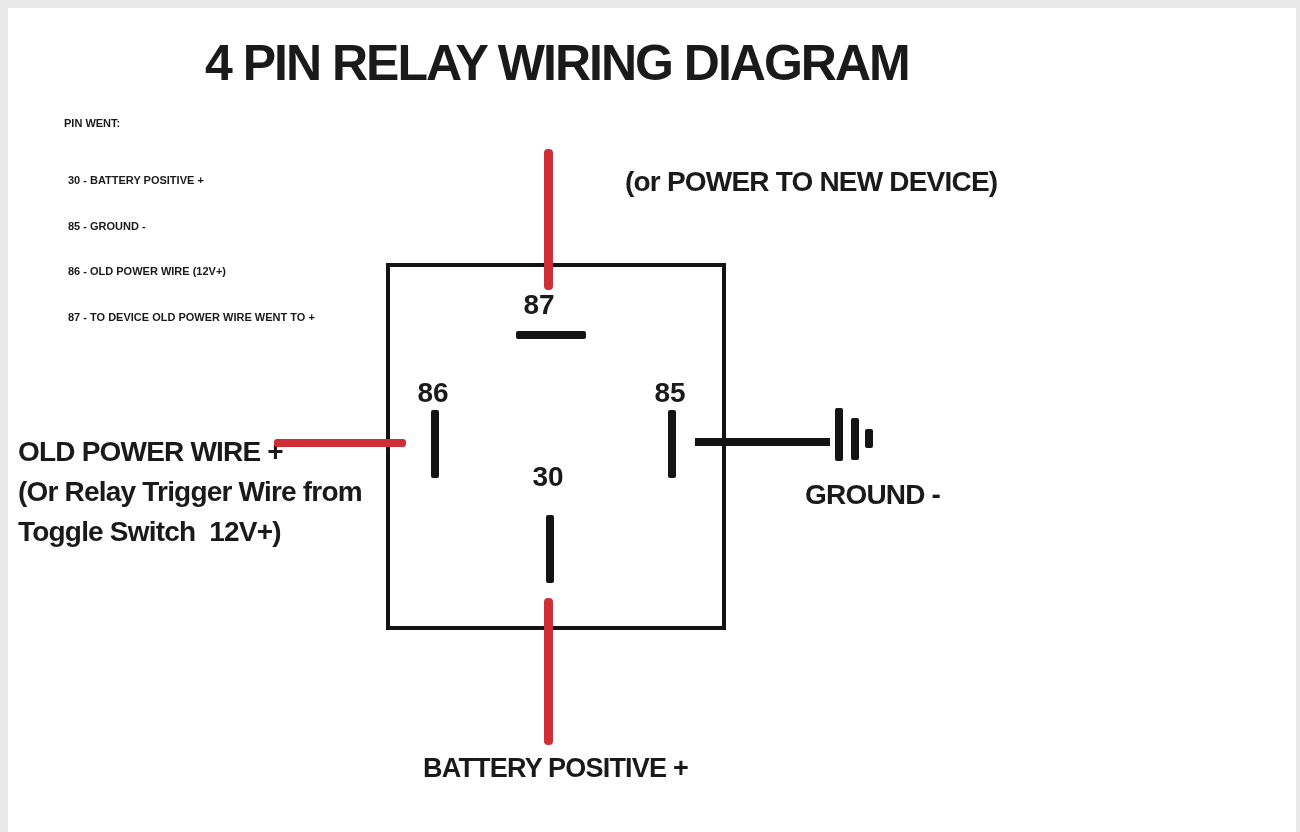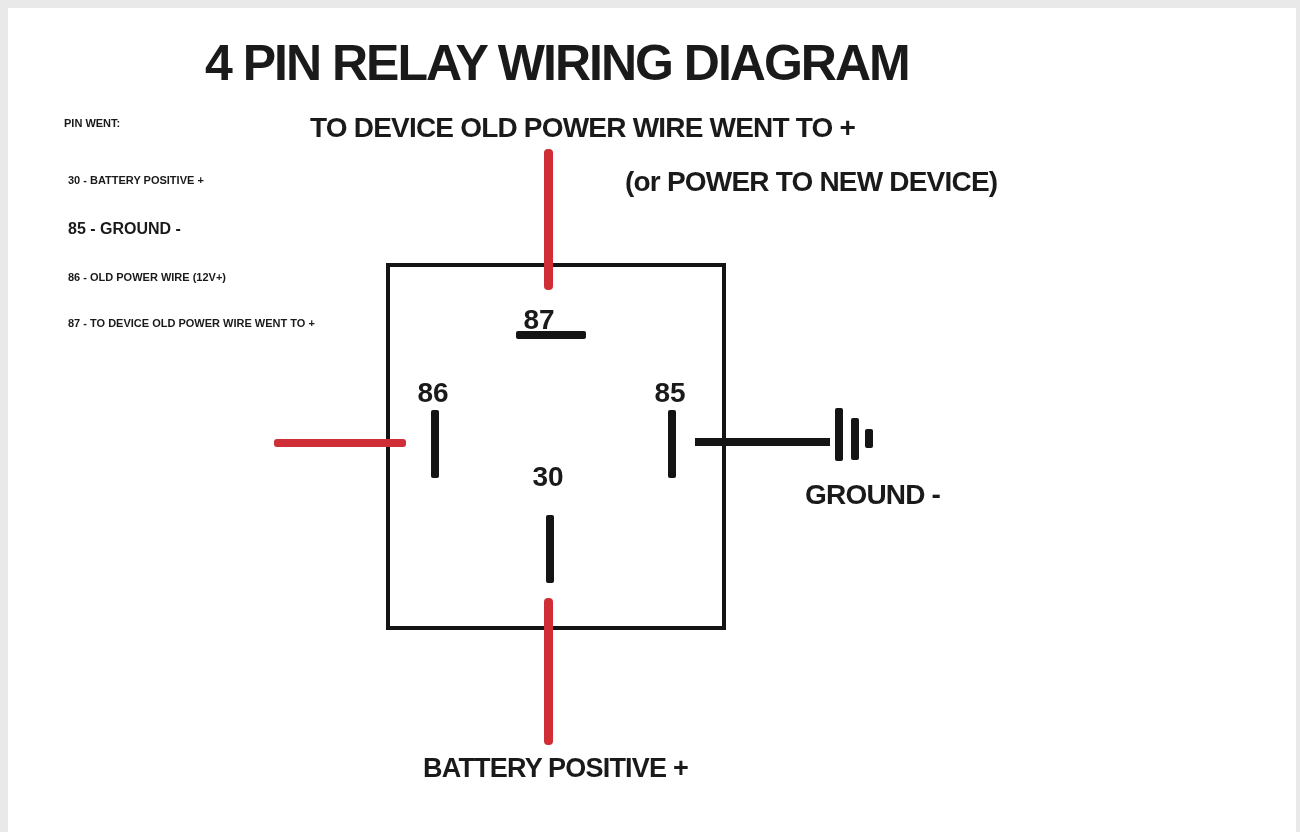--- a/index.html
+++ b/index.html
@@ -53,21 +53,21 @@
     width:340px;height:367px;
     border:4px solid var(--line-black);
     background:transparent;
     z-index:1;
   }
   .pin-label{
     font-size:28px;font-weight:700;
     text-align:center;width:54px;
     z-index:2;
   }
-  .pin87-label{left:504px;top:292px;}
+  .pin87-label{left:504px;top:277px;}
   .pin86-label{left:398px;top:365px;}
   .pin85-label{left:635px;top:365px;}
   .pin30-label{left:513px;top:449px;}
   .blade-v{width:4px;background:var(--line-black);z-index:2;border-radius:2px;}
   .blade-h{height:5px;background:var(--line-black);z-index:2;border-radius:2px;}
   .pin87-blade{left:508px;top:323px;width:70px;}
   .pin86-blade{left:423px;top:402px;height:68px;}
   .pin85-blade{left:660px;top:402px;height:68px;}
   .pin30-blade{left:538px;top:507px;height:68px;}
   .wire-red-v{width:9px;background:var(--wire-red);border-radius:4px;z-index:3;}
@@ -84,26 +84,25 @@
 </head>
 <body>
 
 <div class="stage">
 
   <div class="abs title">4 PIN RELAY WIRING DIAGRAM</div>
 
   <div class="abs lbl pinouts-heading">PIN WENT:</div>
   <div class="abs pinouts-items">
     <div class="lbl" style="font-size:11px;">30 - BATTERY POSITIVE +</div>
-    <div class="lbl" style="font-size:16px;">85 - GROUND -</div>
+    <div class="lbl" style="font-size:11px;">85 - GROUND -</div>
     <div class="lbl" style="font-size:11px;">86 - OLD POWER WIRE (12V+)</div>
     <div class="lbl" style="font-size:11px;">87 - TO DEVICE OLD POWER WIRE WENT TO +</div>
   </div>
 
-  <div class="abs lbl big top-label-1">TO DEVICE OLD POWER WIRE WENT TO +</div>
   <div class="abs lbl big top-label-2">(or POWER TO NEW DEVICE)</div>
 
   <div class="abs relay-box"></div>
 
   <div class="abs wire-red-v wire-top"></div>
   <div class="abs wire-red-v wire-bottom"></div>
   <div class="abs wire-red-h wire-left"></div>
   <div class="abs wire-right"></div>
 
   <div class="abs lbl pin-label pin87-label">87</div>
@@ -117,16 +116,21 @@
 
   <div class="abs lbl pin-label pin30-label">30</div>
   <div class="abs blade-v pin30-blade"></div>
 
   <div class="abs gnd-bar gnd-bar-long"></div>
   <div class="abs gnd-bar gnd-bar-med"></div>
   <div class="abs gnd-bar gnd-bar-short"></div>
 
   <div class="abs lbl big ground-label">GROUND -</div>
 
+  <div class="abs left-label">
+    <div class="lbl big">OLD POWER WIRE +</div>
+    <div class="lbl big">(Or Relay Trigger Wire from</div>
+    <div class="lbl big">Toggle Switch  12V+)</div>
+  </div>
 
   <div class="abs lbl big bottom-label">BATTERY POSITIVE +</div>
 
 </div>
 
 </body></html>

